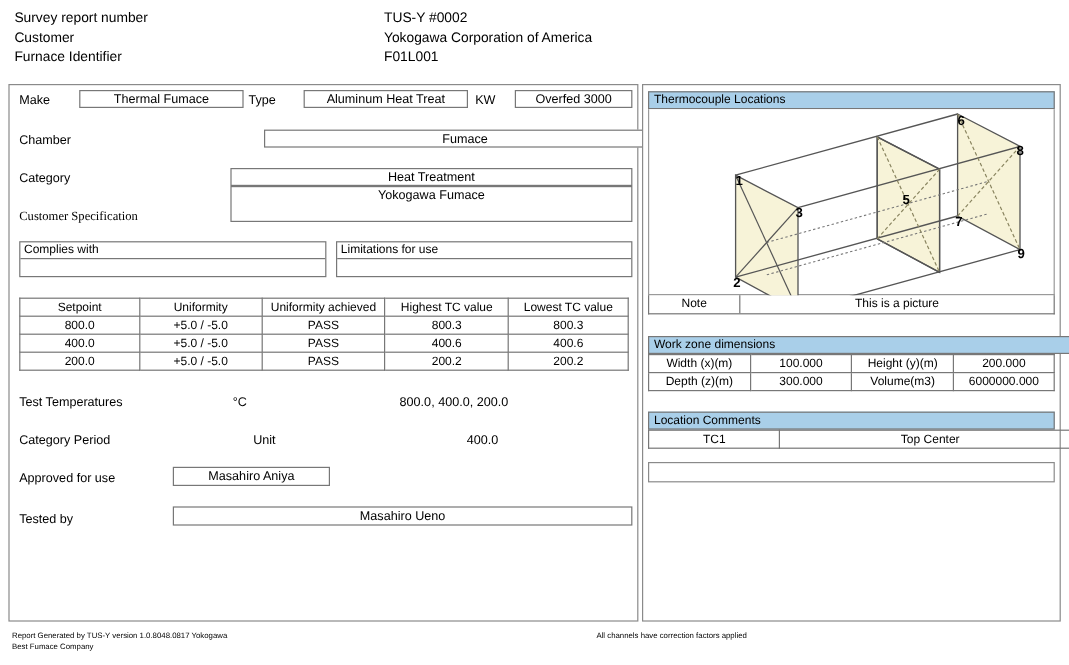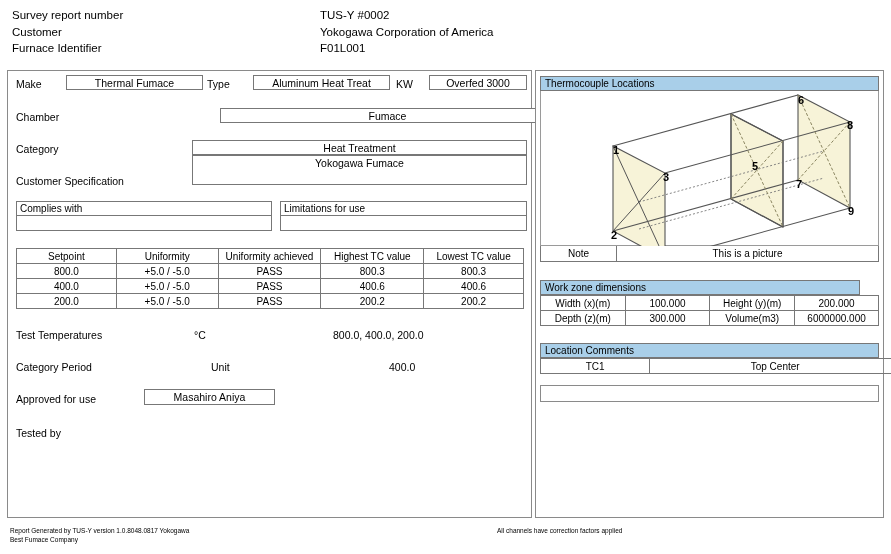--- a/index.html
+++ b/index.html
@@ -213,21 +213,21 @@
 
     <div class="flabel" style="left:388px; top:7px;">KW</div>
     <div class="fbox" style="left:421px; top:4px; width:98px; height:15px; line-height:14px;">Overfed 3000</div>
 
     <div class="flabel" style="left:8px; top:40px;">Chamber</div>
     <div class="fbox" style="left:184px; top:37px; width:335px; height:15px; line-height:14px;margin-left:28px;">Fumace</div>
 
     <div class="flabel" style="left:8px; top:72px;">Category</div>
     <div class="fbox" style="left:184px; top:69px; width:335px; height:15px; line-height:14px;">Heat Treatment</div>
 
-    <div class="flabel" style="left:8px; top:104px;">Customer Specification</div>
+    <div class="flabel" style="left:8px; top:104px;font-family:Liberation Serif, serif;">Customer Specification</div>
     <div class="fbox" style="left:184px; top:84px; width:335px; height:30px; line-height:14px;">Yokogawa Fumace</div>
 
     <div class="twobox" style="left:8px; top:130px; width:256px;">
       <div class="tb-top">Complies with</div>
       <div class="tb-bot"></div>
     </div>
 
     <div class="twobox" style="left:272px; top:130px; width:247px;">
       <div class="tb-top">Limitations for use</div>
       <div class="tb-bot"></div>
@@ -273,20 +273,21 @@
     <div class="prow" style="left:325px; top:258px;">800.0, 400.0, 200.0</div>
 
     <div class="prow" style="left:8px; top:290px;">Category Period</div>
     <div class="prow" style="left:203px; top:290px;">Unit</div>
     <div class="prow" style="left:381px; top:290px;">400.0</div>
 
     <div class="flabel" style="left:8px; top:322px;">Approved for use</div>
     <div class="fbox" style="left:136px; top:318px; width:131px; height:16px; line-height:15px;">Masahiro Aniya</div>
 
     <div class="flabel" style="left:8px; top:356px;">Tested by</div>
+    <div class="fbox" style="left:136px; top:351px; width:383px; height:16px; line-height:15px;">Masahiro Ueno</div>
   </div>
 
   <div id="right-panel">
 
     <div class="sect-head" style="left:4px; top:5px; width:339px;">Thermocouple Locations</div>
 
     <div id="tc-canvas">
       <svg width="339" height="155" viewBox="0 0 339 155">
 
         <polygon points="72,97 72,182 124,210 124,124" fill="#f7f3d8" stroke="#555" stroke-width="1.1" transform="translate(0,-42)"></polygon>
@@ -340,21 +341,21 @@
         <text x="306" y="38" font-family="Liberation Sans, sans-serif" font-size="11" font-weight="bold" fill="#000">8</text>
         <text x="307" y="124" font-family="Liberation Sans, sans-serif" font-size="11" font-weight="bold" fill="#000">9</text>
       </svg>
     </div>
 
     <div id="note-row">
       <div class="nr-label">Note</div>
       <div class="nr-value">This is a picture</div>
     </div>
 
-    <div class="sect-head" style="left:4px; top:209px; width:320px;">Work zone dimensions</div>
+    <div class="sect-head" style="left:4px; top:209px; width:352px;">Work zone dimensions</div>
     <table class="minitable" style="left:4px; top:224px; width:339px;">
       <tbody>
           <tr>
         <td style="width:85px">Width (x)(m)</td>
         <td style="width:85px">100.000</td>
         <td style="width:85px">Height (y)(m)</td>
         <td style="width:84px">200.000</td>
       </tr>
       <tr>
         <td>Depth (z)(m)</td>

